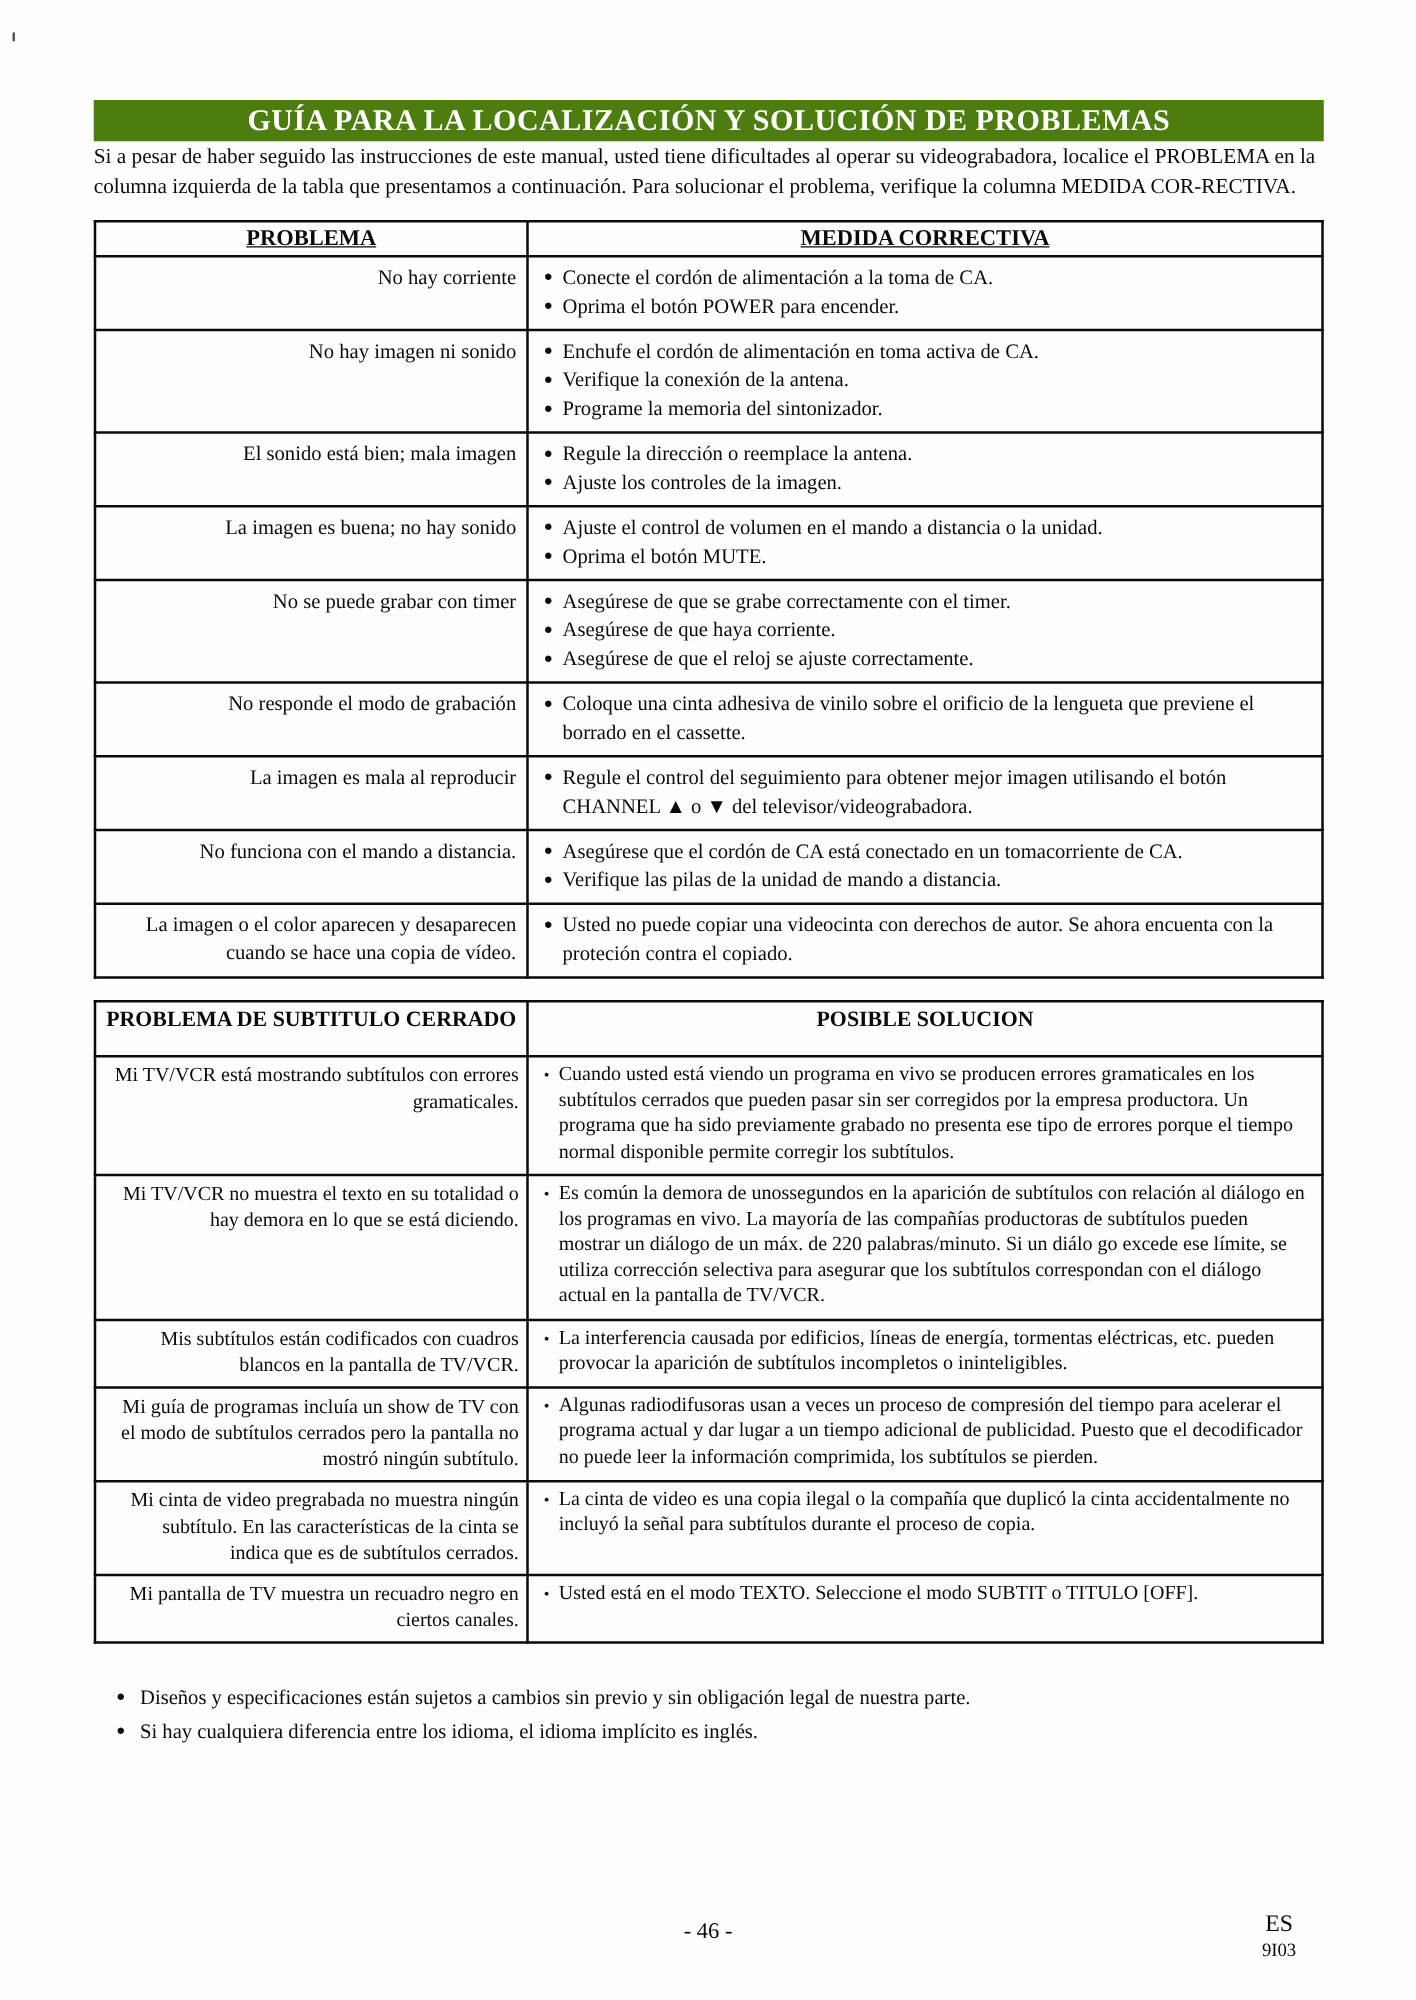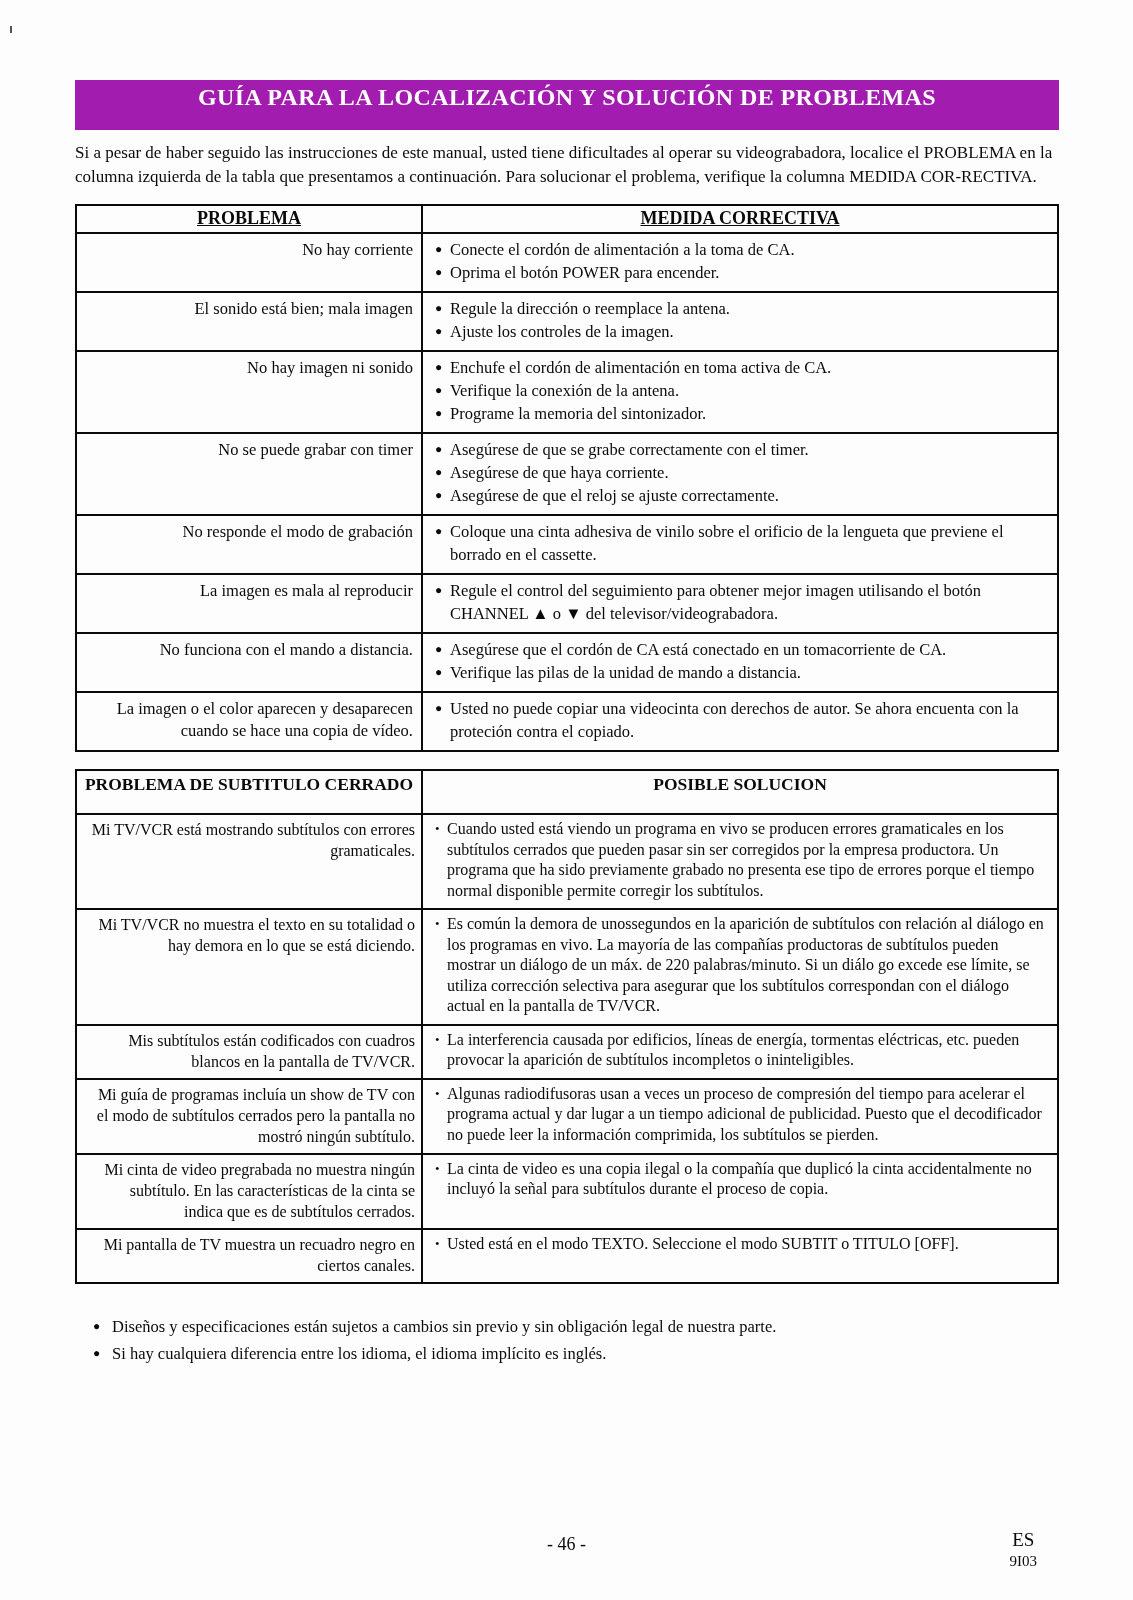--- a/index.html
+++ b/index.html
@@ -8,27 +8,26 @@
     width:1133px;height:1600px;
     background:#fdfdfd;
     font-family:"Liberation Serif", serif;
     color:#0a0a0a;
     overflow:hidden;
     margin:0 auto;
   }
   .speck{position:absolute;left:10px;top:26px;width:2px;height:7px;background:#555;}
   .content{position:absolute;left:75px;top:80px;width:984px;}
   .title-bar{
-    background:#a21caf;color:#fff;
+    background:#4d7c0f;color:#fff;
     text-align:center;font-weight:bold;
     font-size:24px;letter-spacing:0.4px;
-    padding:4px 0 19px 0;
+    padding:4px 0 2px 0;
   }
   .intro{
-    margin-top:11px;
     font-size:17px;line-height:24px;
     text-align:left;
   }
   table.tt{
     width:100%;
     border-collapse:collapse;
     table-layout:fixed;
   }
   table.tt.first{margin-top:15px;padding-left:37px;}
   table.tt.second{margin-top:17px;}
@@ -105,46 +104,59 @@
                 <span class="bullet">●</span>
                 <span class="bullet-text">Conecte el cordón de alimentación a la toma de CA.</span>
               </div>
               <div class="bullet-line">
                 <span class="bullet">●</span>
                 <span class="bullet-text">Oprima el botón POWER para encender.</span>
               </div>
             </td>
       </tr>
       <tr>
+        <td class="prob">No hay imagen ni sonido</td>
+        <td class="sol">
+              <div class="bullet-line">
+                <span class="bullet">●</span>
+                <span class="bullet-text">Enchufe el cordón de alimentación en toma activa de CA.</span>
+              </div>
+              <div class="bullet-line">
+                <span class="bullet">●</span>
+                <span class="bullet-text">Verifique la conexión de la antena.</span>
+              </div>
+              <div class="bullet-line">
+                <span class="bullet">●</span>
+                <span class="bullet-text">Programe la memoria del sintonizador.</span>
+              </div>
+            </td>
+      </tr>
+      <tr>
         <td class="prob">El sonido está bien; mala imagen</td>
         <td class="sol">
               <div class="bullet-line">
                 <span class="bullet">●</span>
                 <span class="bullet-text">Regule la dirección o reemplace la antena.</span>
               </div>
               <div class="bullet-line">
                 <span class="bullet">●</span>
                 <span class="bullet-text">Ajuste los controles de la imagen.</span>
               </div>
             </td>
       </tr>
       <tr>
-        <td class="prob">No hay imagen ni sonido</td>
-        <td class="sol">
-              <div class="bullet-line">
-                <span class="bullet">●</span>
-                <span class="bullet-text">Enchufe el cordón de alimentación en toma activa de CA.</span>
-              </div>
-              <div class="bullet-line">
-                <span class="bullet">●</span>
-                <span class="bullet-text">Verifique la conexión de la antena.</span>
-              </div>
-              <div class="bullet-line">
-                <span class="bullet">●</span>
-                <span class="bullet-text">Programe la memoria del sintonizador.</span>
+        <td class="prob">La imagen es buena; no hay sonido</td>
+        <td class="sol">
+              <div class="bullet-line">
+                <span class="bullet">●</span>
+                <span class="bullet-text">Ajuste el control de volumen en el mando a distancia o la unidad.</span>
+              </div>
+              <div class="bullet-line">
+                <span class="bullet">●</span>
+                <span class="bullet-text">Oprima el botón MUTE.</span>
               </div>
             </td>
       </tr>
       <tr>
         <td class="prob">No se puede grabar con timer</td>
         <td class="sol">
               <div class="bullet-line">
                 <span class="bullet">●</span>
                 <span class="bullet-text">Asegúrese de que se grabe correctamente con el timer.</span>
               </div>

